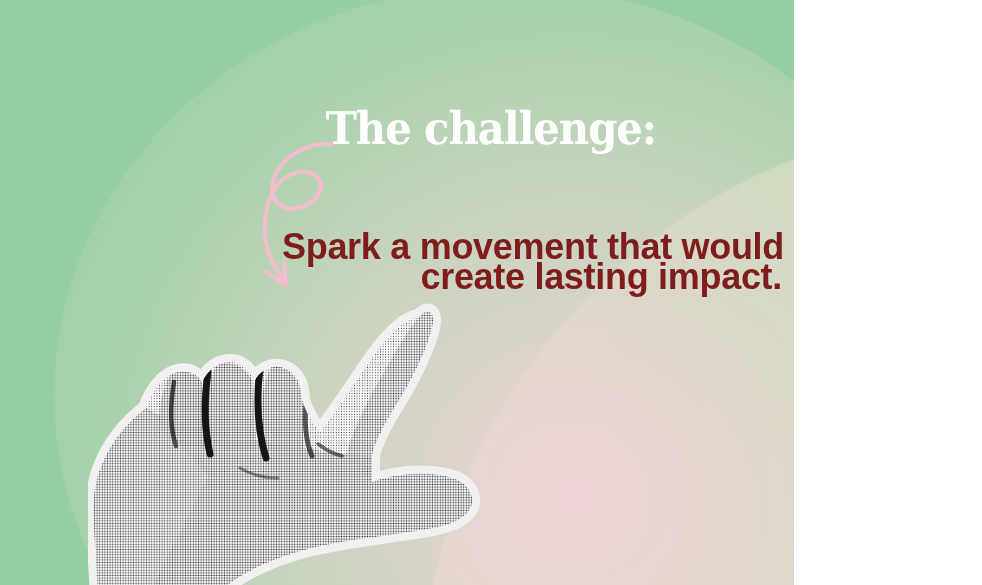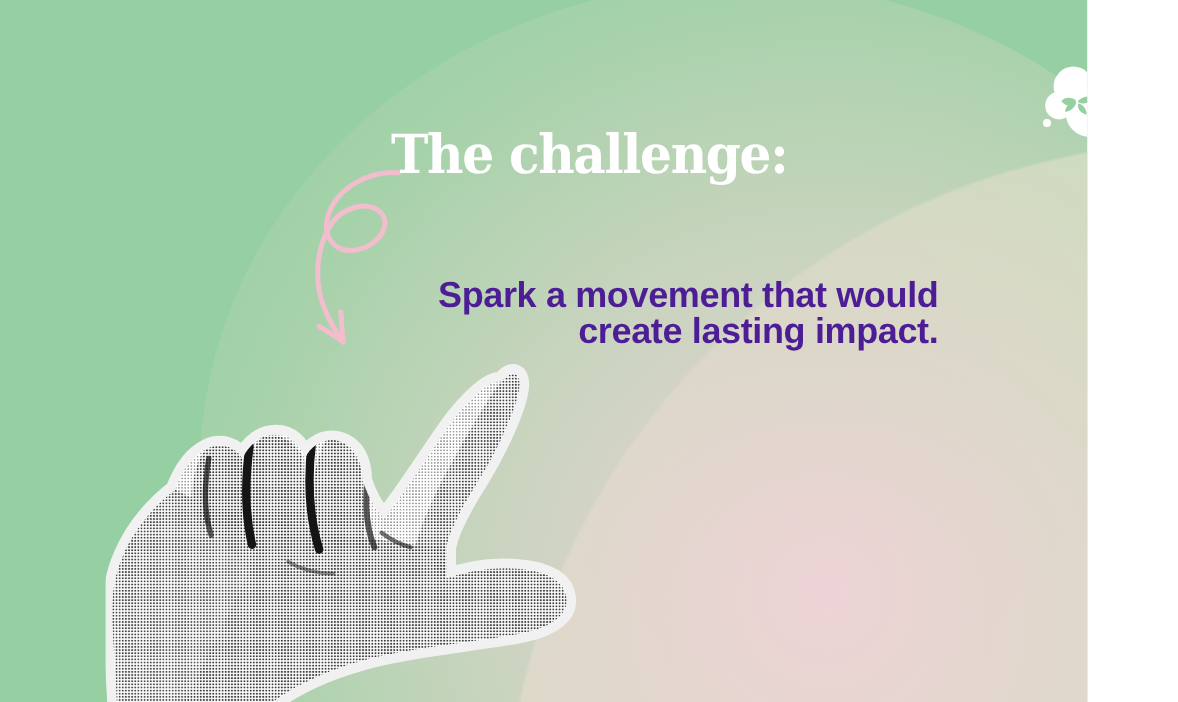--- a/index.html
+++ b/index.html
@@ -7,21 +7,21 @@
     margin: 0;
     padding: 0;
     background: #ffffff;
   }
   body {
     font-family: "Liberation Sans", sans-serif;
   }
 
   #slide {
     position: relative;
-    width: 906px;
+    width: 794px;
     height: 585px;
     overflow: hidden;
     background: #96cfa2;
   }
 
   
   .blob {
     position: absolute;
     left: 420px;
     top: 118px;
@@ -88,24 +88,24 @@
     text-rendering: geometricPrecision;
   }
   .title-inner { display: inline-block; }
 
   .body-copy {
     position: absolute;
     left: 282px;
     top: 232px;
     width: 500px;
     text-align: right;
-    color: #4c1d95;
+    color: #7f1d1d;
     font-family: "Liberation Sans", sans-serif;
     font-weight: 700;
-    font-size: 30px;
+    font-size: 36px;
     line-height: 29.5px;
     letter-spacing: -0.3px;
   }
   .body-copy .line { display: block; white-space: nowrap; }
 
   
   .hand {
     position: absolute;
     left: 88px;
     top: 296px;

